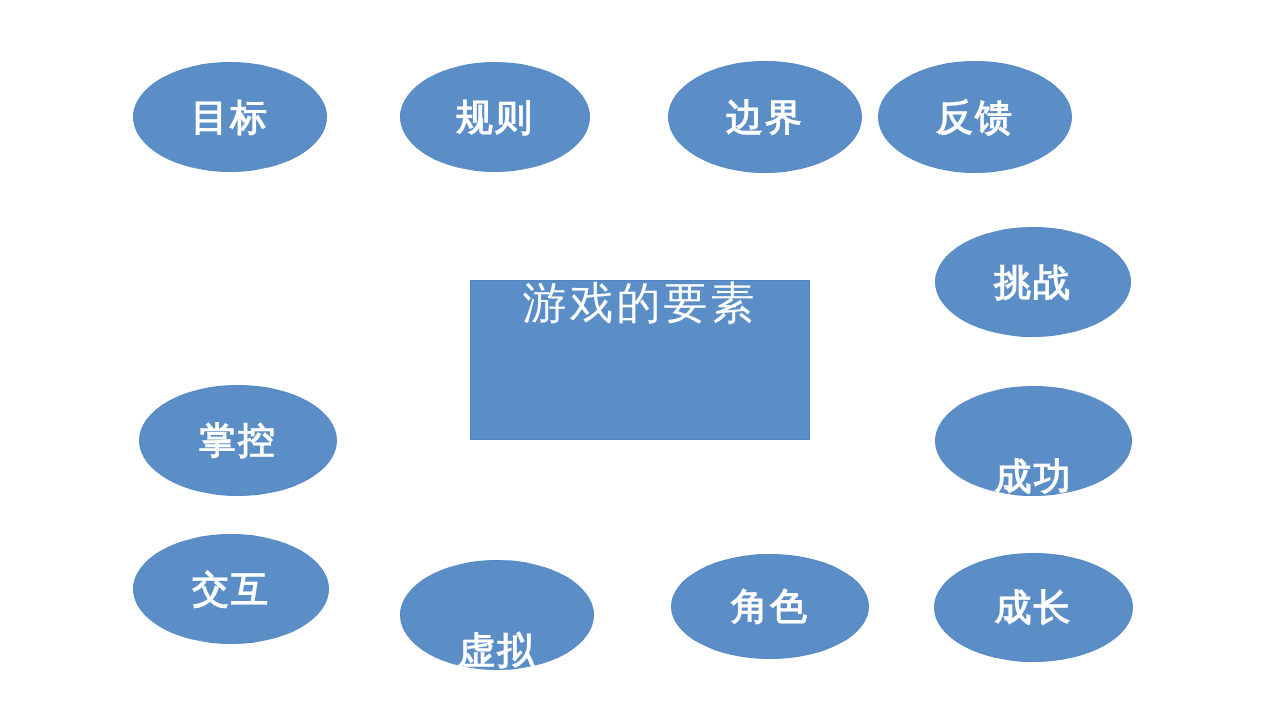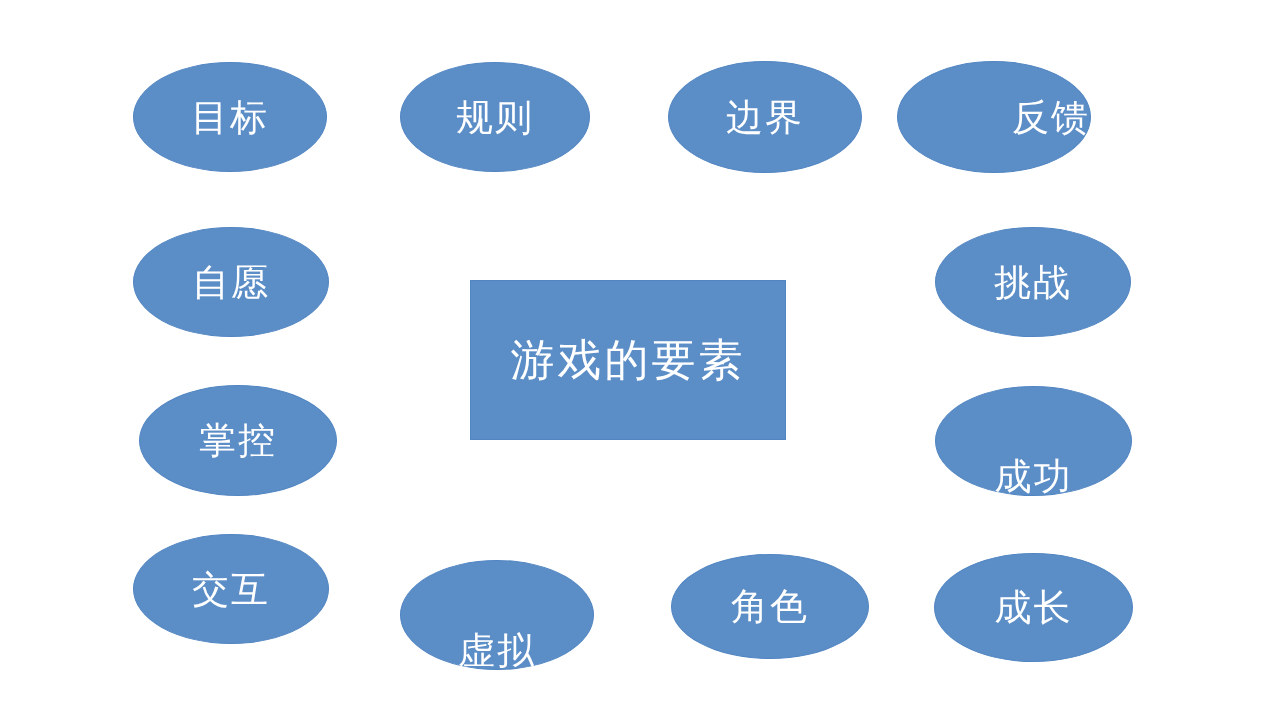--- a/index.html
+++ b/index.html
@@ -25,53 +25,53 @@
     background: var(--shape-fill-color, #5b8dc7);
     border: 1px solid var(--shape-border-color, #5286c2);
     display: flex;
     align-items: center;
     justify-content: center;
     box-sizing: border-box;
   }
   .ellipse .label {
     color: var(--text-color, #ffffff);
     font-size: 37px;
-    font-weight: 400;
+    font-weight: 700;
     letter-spacing: 2px;
     line-height: 1;
     white-space: nowrap;
     user-select: none;
   }
   .center-rect {
     position: absolute;
     left: 470px;
     top: 280px;
-    width: 316px;
+    width: 340px;
     height: 160px;
     background: var(--shape-fill-color, #5b8dc7);
     border: 1px solid var(--shape-border-color, #5286c2);
     display: flex;
-    align-items: center;
+    align-items: flex-start;
     justify-content: center;
     box-sizing: border-box;
   }
   .center-rect .label {
     color: var(--text-color, #ffffff);
     font-size: 44px;
     font-weight: 400;
     letter-spacing: 3px;
     line-height: 1;
     white-space: nowrap;
     user-select: none;
   }
   
   .e-goal        { left: 133px; top:  62px; width: 194px; height: 110px; }
   .e-rules       { left: 400px; top:  62px; width: 190px; height: 110px; }
   .e-boundary    { left: 668px; top:  61px; width: 194px; height: 112px; text-align: center; }
-  .e-feedback    { left: 897px; top:  61px; width: 194px; height: 112px; justify-content: flex-end; }
+  .e-feedback    { left: 878px; top:  61px; width: 194px; height: 112px; }
   
   .e-voluntary   { left: 133px; top: 227px; width: 196px; height: 110px; }
   .e-challenge   { left: 935px; top: 227px; width: 196px; height: 110px; }
   .e-control     { left: 139px; top: 385px; width: 198px; height: 111px; text-align: center; }
   .e-success     { left: 935px; top: 386px; width: 197px; height: 110px; align-items: flex-end; }
   
   .e-interaction { left: 133px; top: 534px; width: 196px; height: 110px; }
   .e-virtual     { left: 400px; top: 560px; width: 194px; height: 110px; align-items: flex-end; }
   .e-role        { left: 671px; top: 554px; width: 198px; height: 105px; }
   .e-growth      { left: 934px; top: 553px; width: 199px; height: 109px; }
@@ -90,23 +90,20 @@
   </div>
 
   <div class="ellipse e-boundary">
     <span class="label">边界</span>
   </div>
 
   <div class="ellipse e-feedback">
     <span class="label">反馈</span>
   </div>
 
-  <div class="ellipse e-voluntary">
-    <span class="label">自愿</span>
-  </div>
 
   <div class="ellipse e-challenge">
     <span class="label">挑战</span>
   </div>
 
   <div class="center-rect">
     <span class="label">游戏的要素</span>
   </div>
 
   <div class="ellipse e-control">

